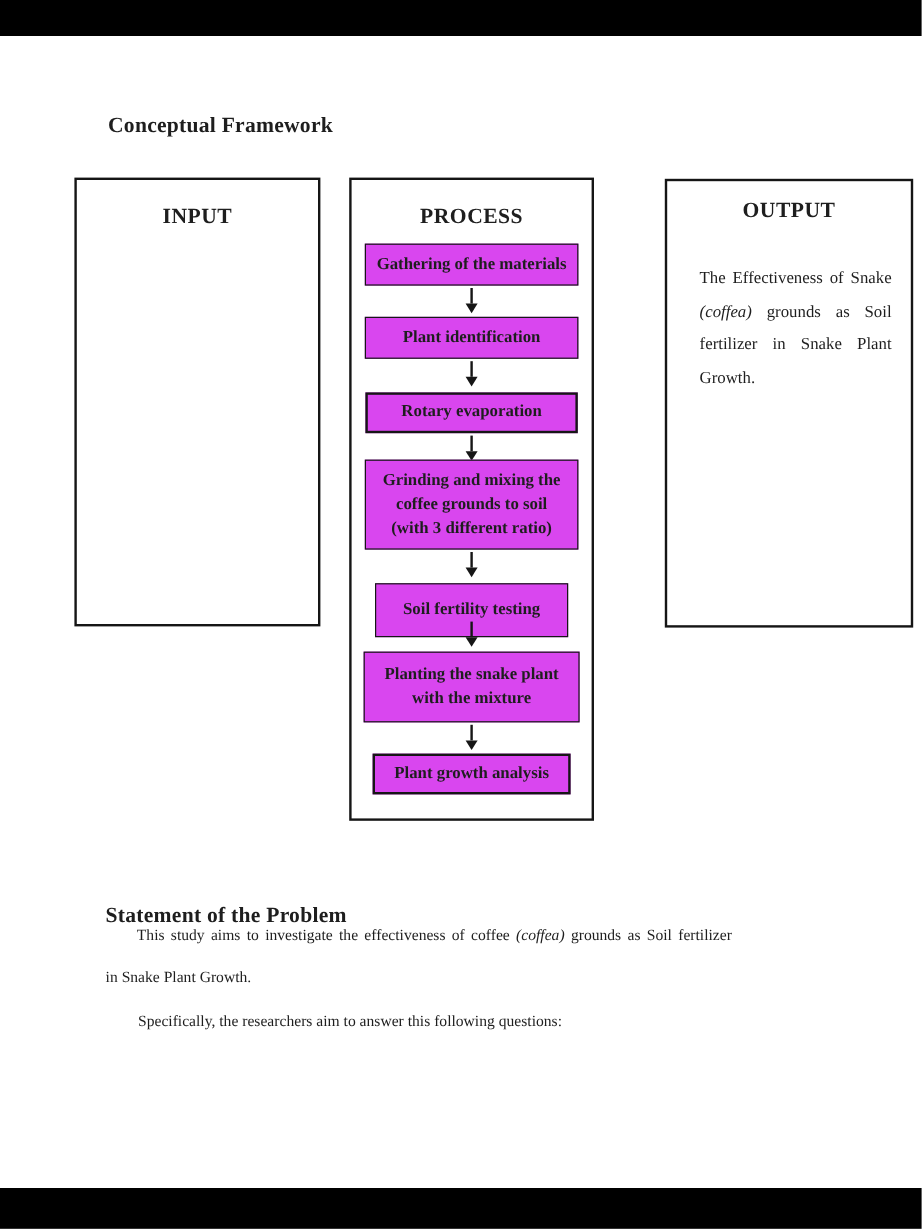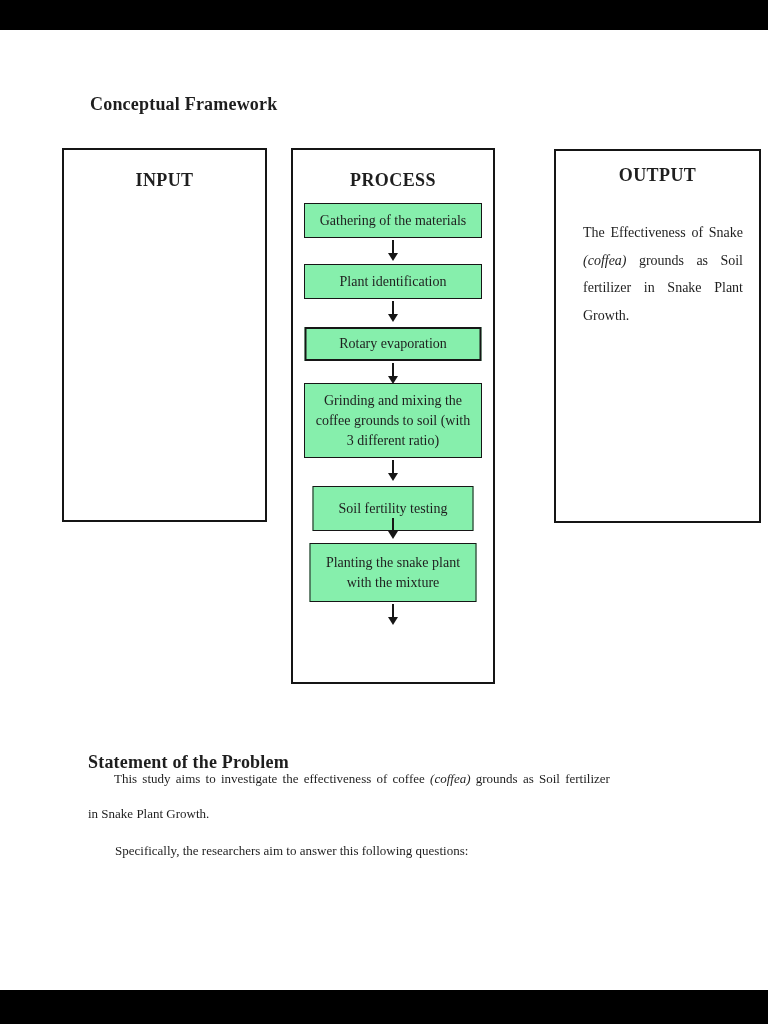--- a/index.html
+++ b/index.html
@@ -40,36 +40,37 @@
     letter-spacing:0.4px;
     margin-top:20px;
   }
   #output-box .col-title { margin-top:14px; }
 
   .step {
     position:absolute;
     left:50%;
     transform:translateX(-50%);
     border:1.5px solid #161616;
-    background:#86efac;
+    background:#d946ef;
     display:flex;
     align-items:center;
     justify-content:center;
     text-align:center;
     font-size:14px;
     line-height:20px;
     padding:14px 8px;
+    font-weight:bold;
   }
   .step.thick { border-width:2.5px; }
   #step-0 { top:53px;  width:178px; height:35px; }
   #step-1 { top:114px; width:178px; height:35px; }
   #step-2 { top:177px; width:177px; height:34px; }
   #step-3 { top:233px; width:178px; height:75px; }
   #step-4 { top:336px; width:161px; height:45px; }
-  #step-5 { top:393px; width:167px; height:59px; }
+  #step-5 { top:393px; width:180px; height:59px; }
   #step-6 { top:478px; width:165px; height:34px; }
 
   .arrow {
     position:absolute;
     left:50%;
     transform:translateX(-50%);
     width:12px;
   }
   #arrow-0 { top:90px; }
   #arrow-1 { top:151px; }
@@ -153,20 +154,21 @@
     <div class="head"></div>
   </div>
 
   <div class="step" id="step-5">Planting the snake plant with the mixture</div>
 
   <div class="arrow" id="arrow-5">
     <div class="stem"></div>
     <div class="head"></div>
   </div>
 
+  <div class="step thick" id="step-6">Plant growth analysis</div>
 </div>
 
 <div class="col-box" id="output-box">
   <div class="col-title">OUTPUT</div>
   <div class="out-text">
     <span>The Effectiveness of Snake </span><span class="italic">(coffea)</span><span> grounds as Soil fertilizer in Snake Plant Growth.</span>
   </div>
 </div>
 
 <div class="section-heading" id="stmt-heading">Statement of the Problem</div>

